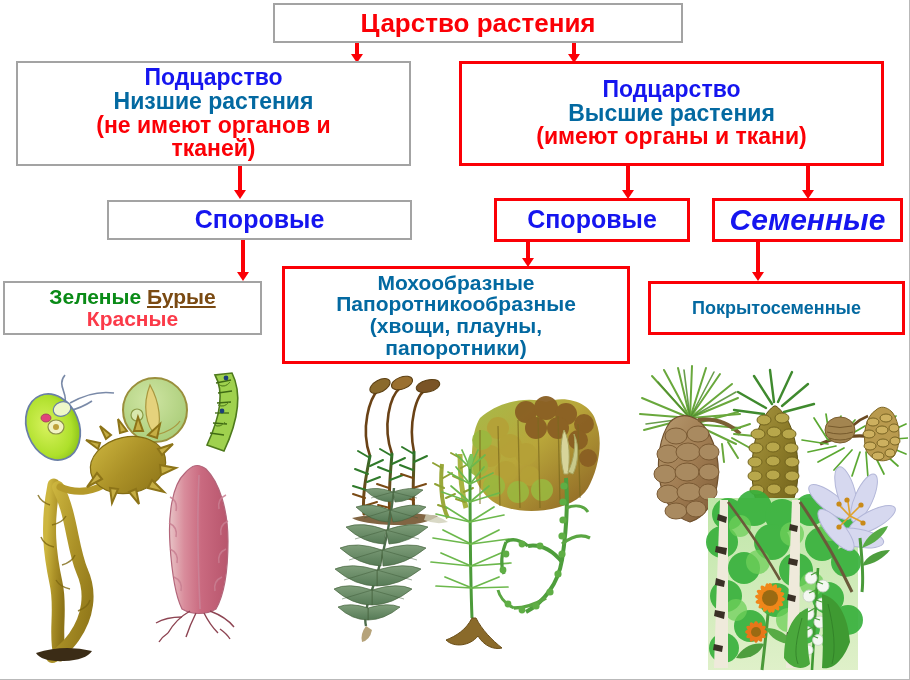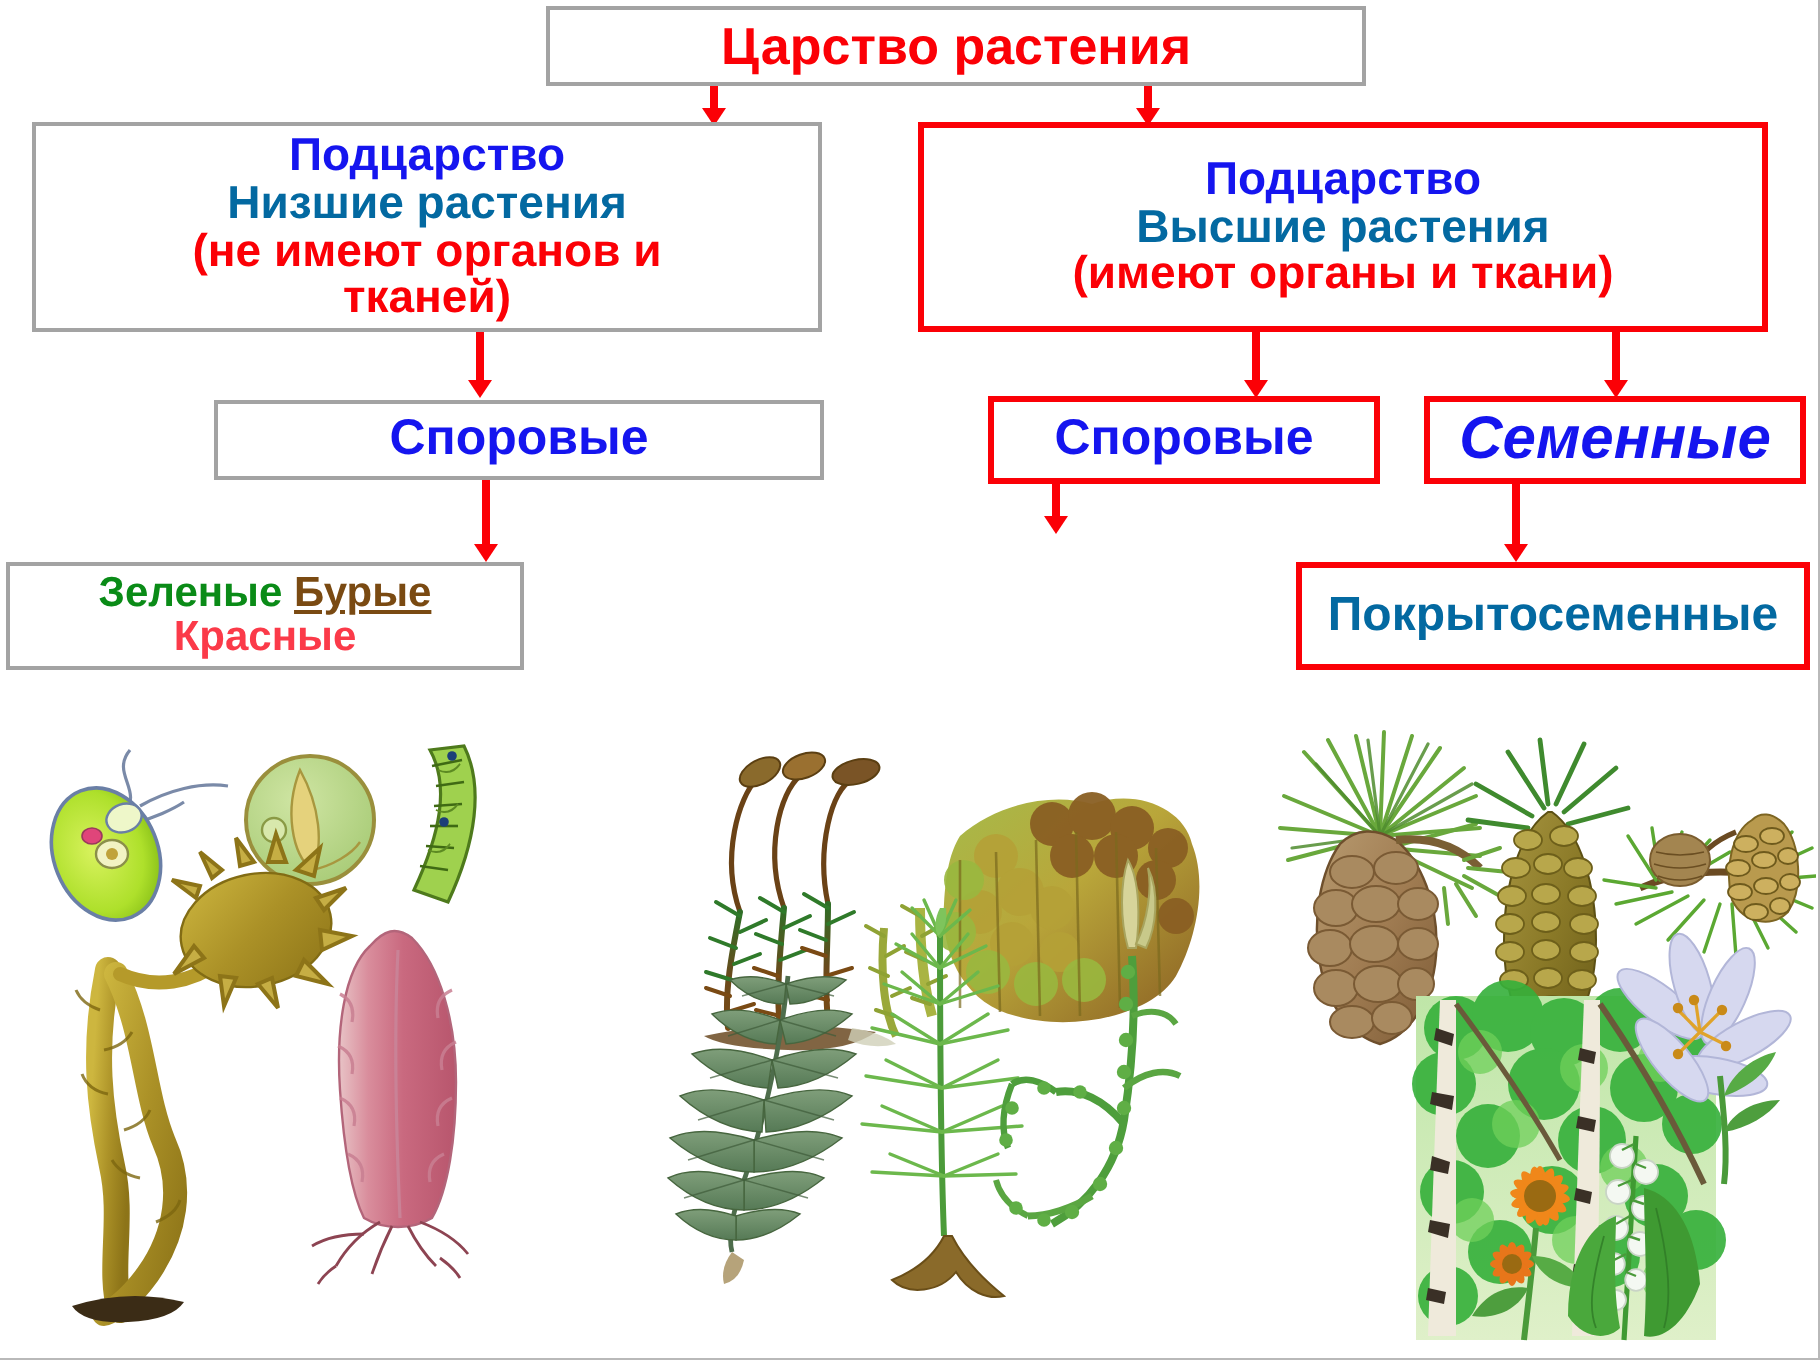--- a/index.html
+++ b/index.html
@@ -146,23 +146,29 @@
     <span class="ln c-blue b" style="font-size:30px;font-style:italic;">Семенные</span>
   </div>
 
   <div class="box black" style="left:3px; top:281px; width:259px; height:54px;">
     <span class="ln" style="font-size:21px;">
       <span class="c-green b">Зеленые</span><span class="c-black b">&nbsp;</span><span class="c-brown b">Бурые</span>
     </span>
     <span class="ln c-pink b" style="font-size:21px;">Красные</span>
   </div>
 
+  <div class="box red" style="left:282px; top:266px; width:348px; height:98px;">
+    <span class="ln c-black b" style="font-size:21px;">Мохообразные</span>
+    <span class="ln c-black b" style="font-size:21px;">Папоротникообразные</span>
+    <span class="ln c-black b" style="font-size:21px;">(хвощи,  плауны,</span>
+    <span class="ln c-black b" style="font-size:21px;">папоротники)</span>
+  </div>
 
   <div class="box red" style="left:648px; top:281px; width:257px; height:54px;">
-    <span class="ln c-black b" style="font-size:24px;">Покрытосеменные</span>
+    <span class="ln c-black b" style="font-size:18px;">Покрытосеменные</span>
   </div>
 
   <svg class="illus" style="left:10px; top:365px;" width="290" height="310" viewBox="0 0 290 310">
     <defs>
       <radialGradient id="gChl" cx="40%" cy="45%" r="65%">
         <stop offset="0%" stop-color="#d8f25e"></stop>
         <stop offset="70%" stop-color="#aee02b"></stop>
         <stop offset="100%" stop-color="#85bd16"></stop>
       </radialGradient>
       <linearGradient id="gBrown" x1="0" y1="0" x2="1" y2="1">

